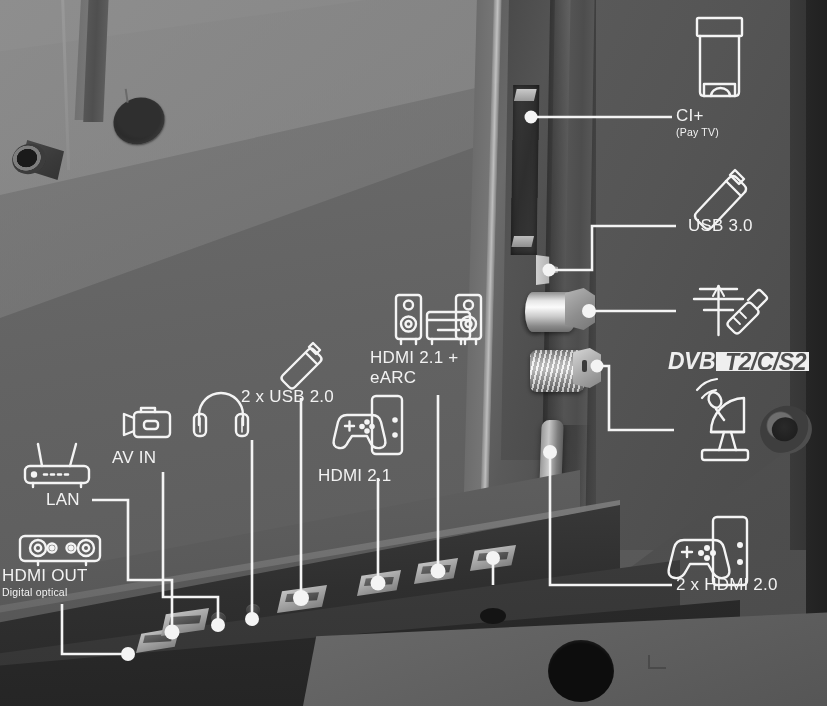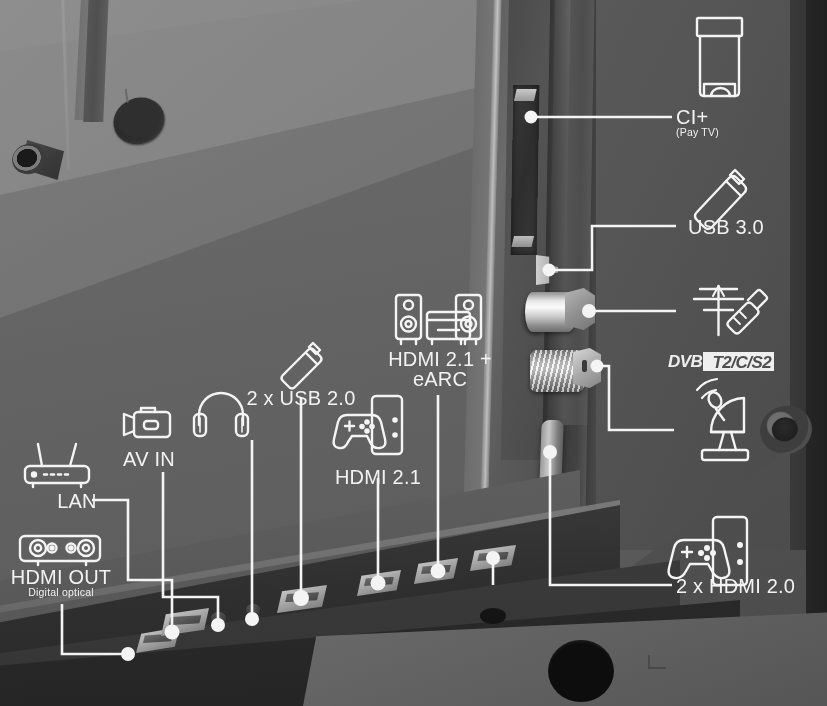--- a/index.html
+++ b/index.html
@@ -311,30 +311,30 @@
     box-shadow:inset 0 1px 1px rgba(255,255,255,.12);
   }
 
   
   #callouts{position:absolute;left:0;top:0;width:827px;height:706px;}
   .lbl{
     position:absolute;color:#f2f2f2;
     font-family:"Liberation Sans", sans-serif;
     letter-spacing:.2px;white-space:pre;
   }
-  .lbl.big{font-size:20px;}
+  .lbl.big{font-size:17px;}
   .lbl.sub{font-size:10.5px;}
-  .lbl.c{text-align:center;}
+  .lbl.c{text-align:left;}
 
   
   .dvb{
     position:absolute;left:668px;top:352px;
     display:flex;align-items:stretch;height:19px;
     font-family:"Liberation Sans", sans-serif;
-    font-weight:bold;font-size:17px;font-style:italic;
+    font-weight:bold;font-size:23px;font-style:italic;
     letter-spacing:-.5px;
   }
   .dvb .d1{color:#efefef;line-height:19px;padding-right:1px;}
   .dvb .d2{
     background:#efefef;color:#4e4e4e;line-height:19px;
     padding:0 2px 0 8px;
     border:1px solid #efefef;
   }
 </style>
 </head>

